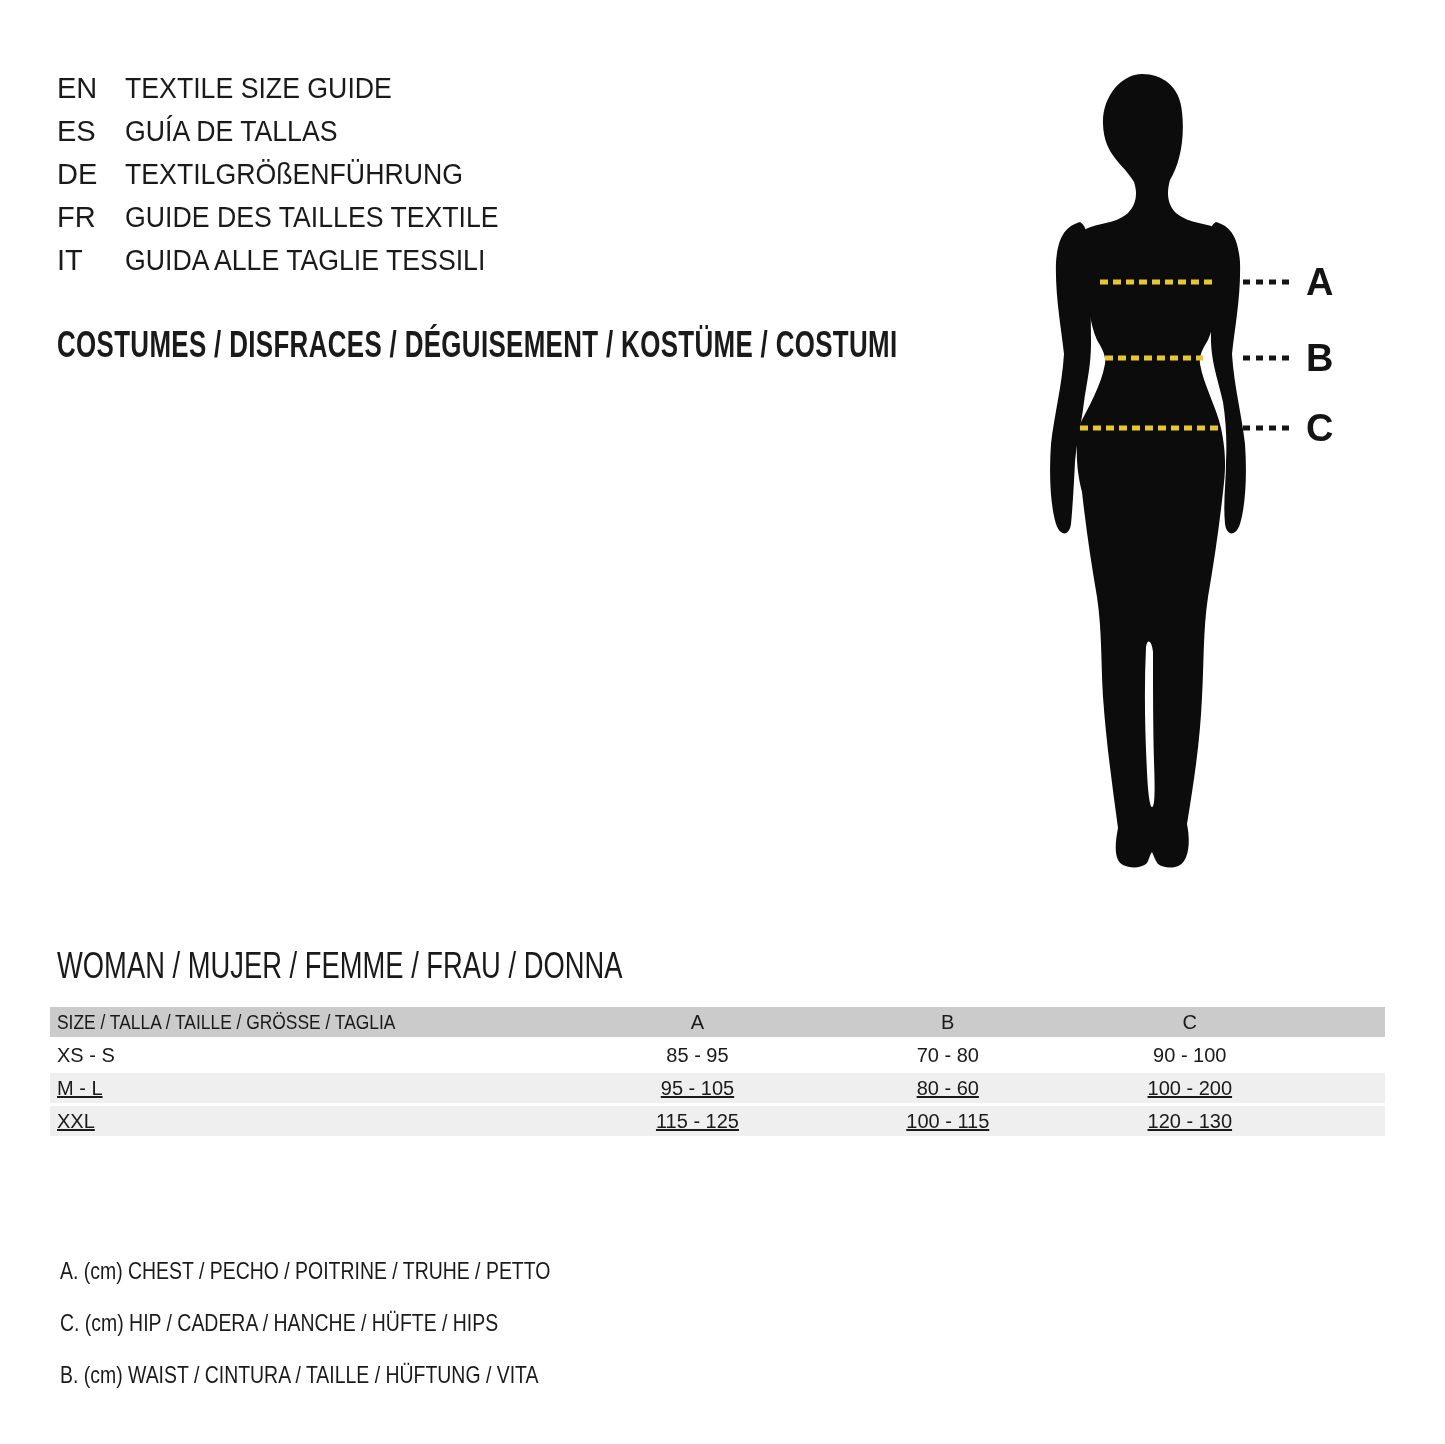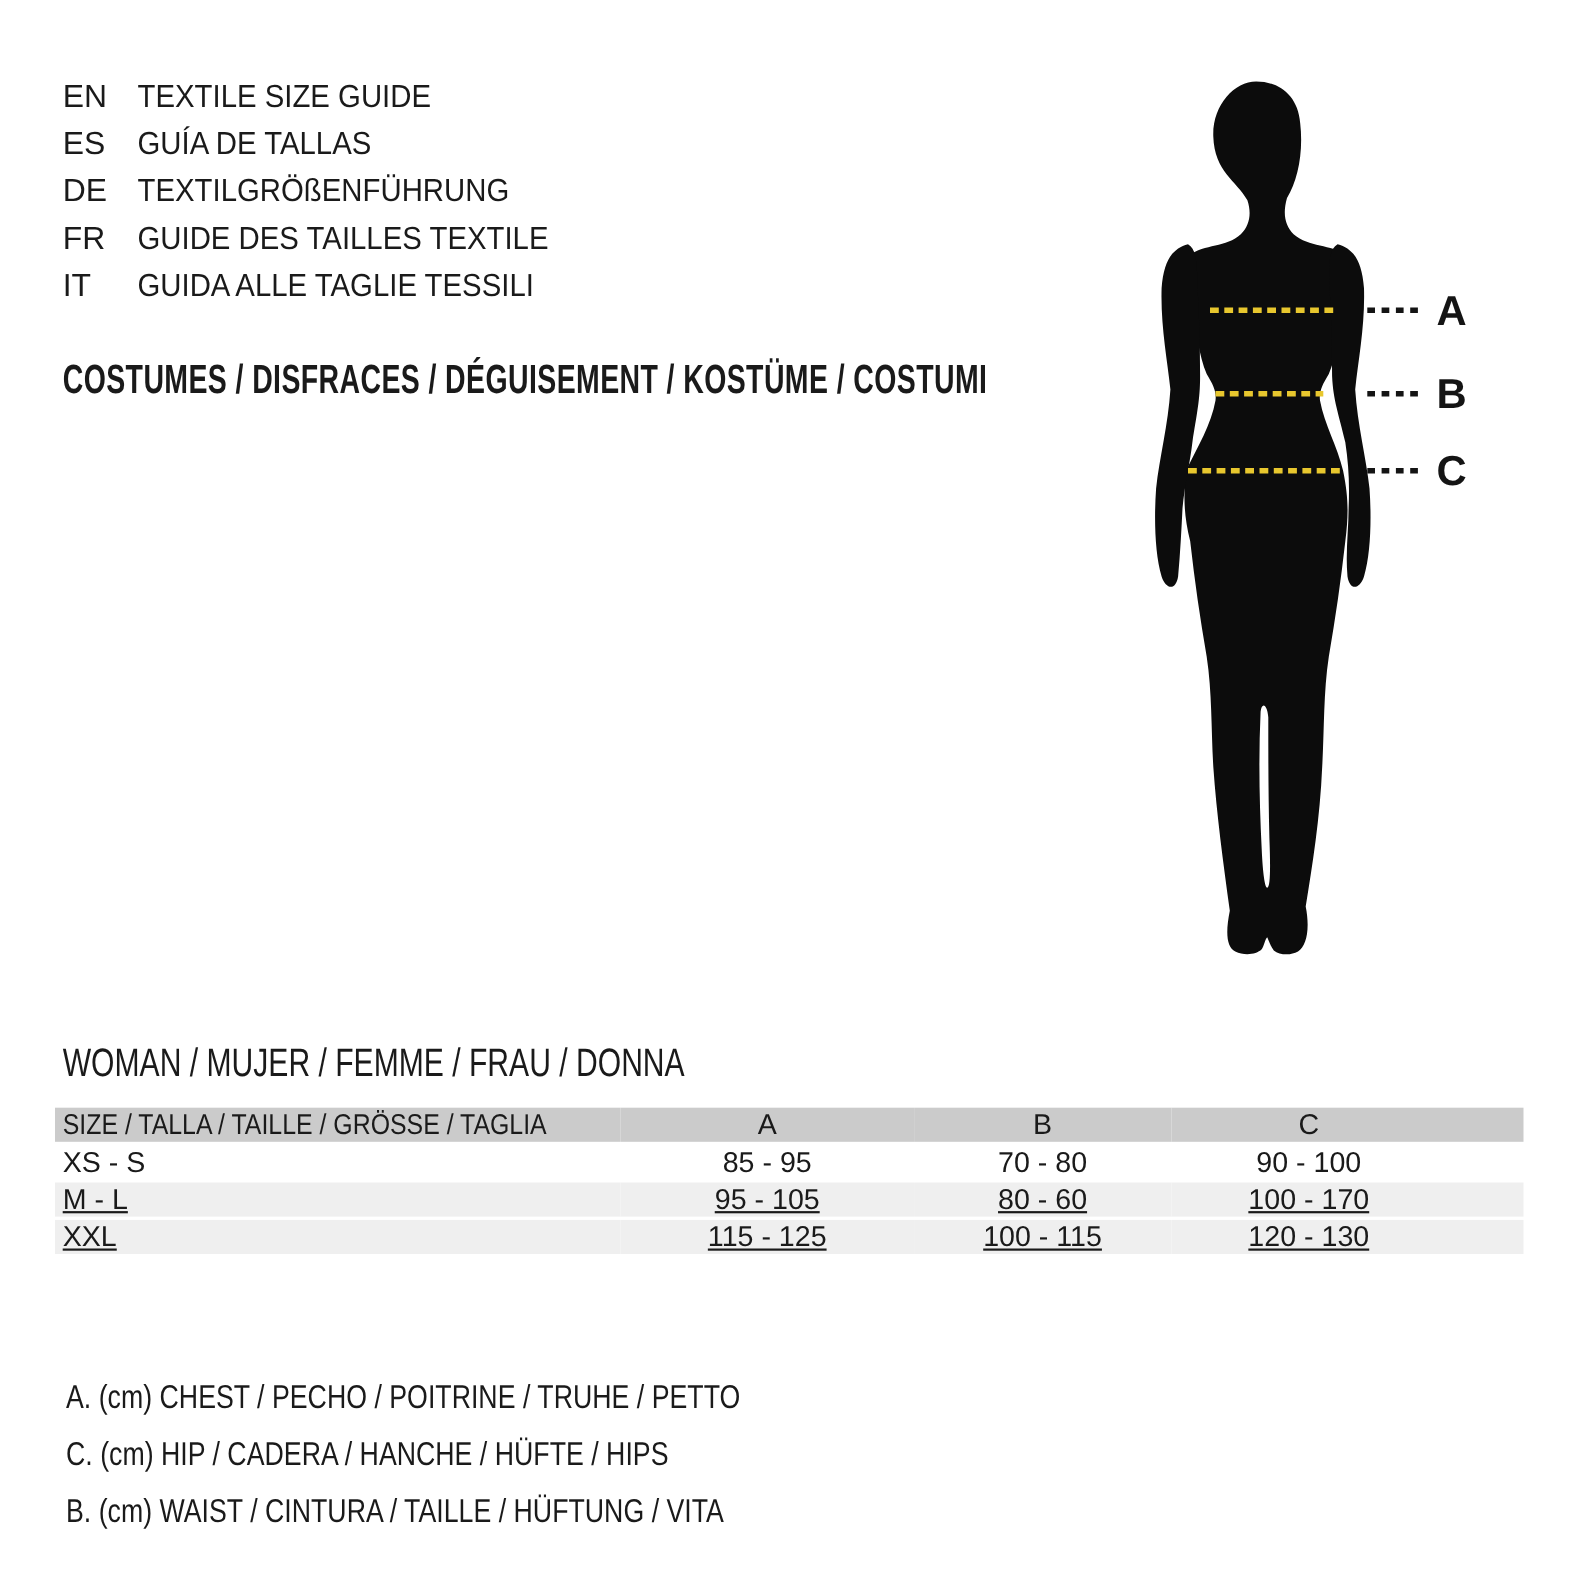--- a/index.html
+++ b/index.html
@@ -25,31 +25,31 @@
   
   .woman-title { position:absolute; left:57px; top:945px; font-size:36px; --sx:0.76; }
 
   
   .size-table { position:absolute; left:50px; top:1004px; width:1335px;
                 border-collapse:separate; border-spacing:0 3px; table-layout:fixed; }
   .size-table col.c-label { width:38.5%; }
   .size-table col.c-a { width:20%; }
   .size-table col.c-b { width:17.5%; }
   .size-table col.c-c { width:24%; }
-  .size-table td, .size-table th { font-size:26px; font-weight:400; height:30px;
+  .size-table td, .size-table th { font-size:20px; font-weight:400; height:30px;
                                    vertical-align:middle; text-align:center; padding:0; }
   .size-table .col-left { text-align:left; padding-left:7px; }
   .size-table .col-last { padding-right:70px; }
   .size-table tr.hdr td { background:#cbcbcb; }
   .size-table tr.alt td { background:#efefef;text-decoration:underline; }
   .hdr-label { --sx:0.87; }
 
   
   .legend { position:absolute; left:60px; top:1245px; }
-  .legend-row { height:52px; display:flex; align-items:center; font-size:30px; }
+  .legend-row { height:52px; display:flex; align-items:center; font-size:24px; }
   .legend-row span { --sx:0.81; }
 </style>
 </head>
 <body>
 
 <div class="langs">
   <div class="lang-row">
     <span class="lang-code">EN</span>
     <span class="lang-label cond">TEXTILE SIZE GUIDE</span>
   </div>
@@ -176,21 +176,21 @@
     <tr>
       <td class="col-left">XS - S</td>
       <td>85 - 95</td>
       <td>70 - 80</td>
       <td class="col-last">90 - 100</td>
     </tr>
     <tr class="alt">
       <td class="col-left">M - L</td>
       <td>95 - 105</td>
       <td>80 - 60</td>
-      <td class="col-last">100 - 170</td>
+      <td class="col-last">100 - 200</td>
     </tr>
     <tr class="alt">
       <td class="col-left">XXL</td>
       <td>115 - 125</td>
       <td>100 - 115</td>
       <td class="col-last">120 - 130</td>
     </tr>
   </tbody>
 </table>
 

